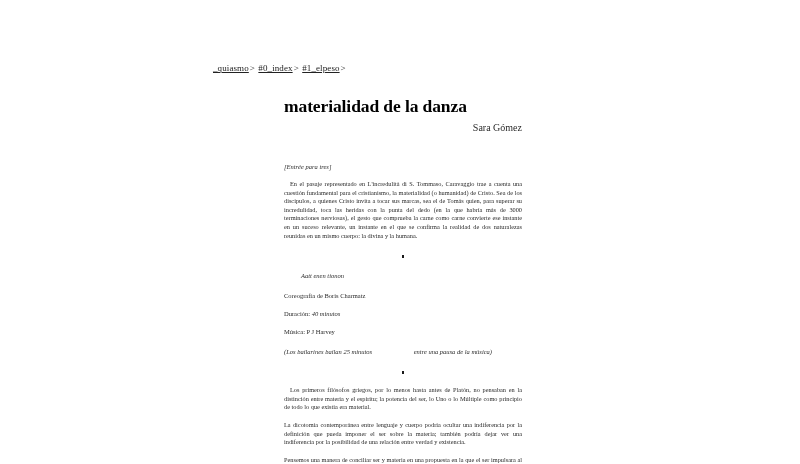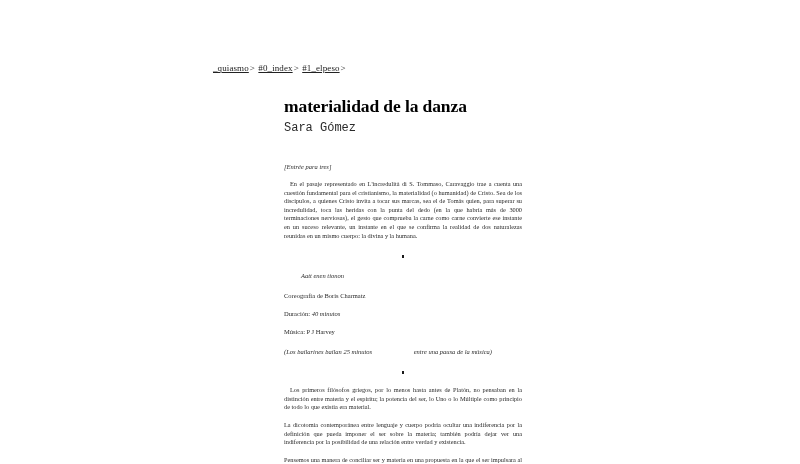--- a/index.html
+++ b/index.html
@@ -57,25 +57,24 @@
     margin: 0;
     font-size: 17.5px;
     line-height: 21px;
     font-weight: 700;
     text-align: left;
     letter-spacing: -0.1px;
     color: #000000;
   }
   .doc-author {
     margin: 6px 0 0 0;
-    font-size: 12px;
+    font-size: 10px;
     line-height: 10px;
-    text-align: left;
+    text-align: right;
     color: #2a2a2a;
-    font-family: Liberation Mono, monospace;
   }
 
   .stage-note {
     margin: 29px 0 0 0;
     font-size: 6.5px;
     line-height: 9px;
     font-style: italic;
     color: #2a2a2a;
   }
 

